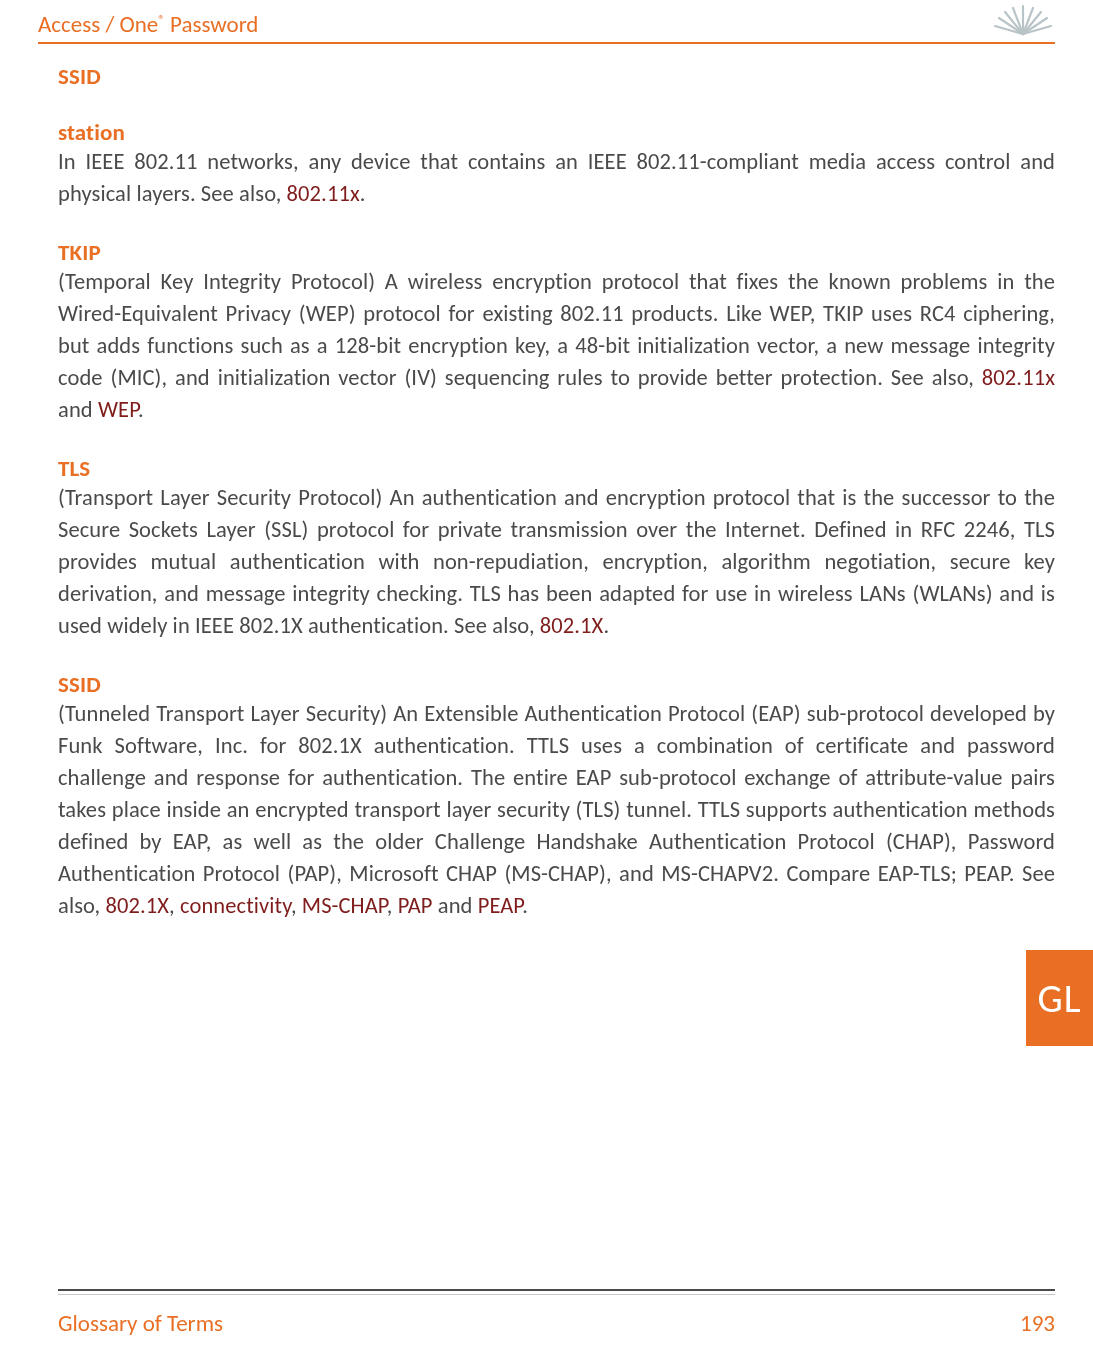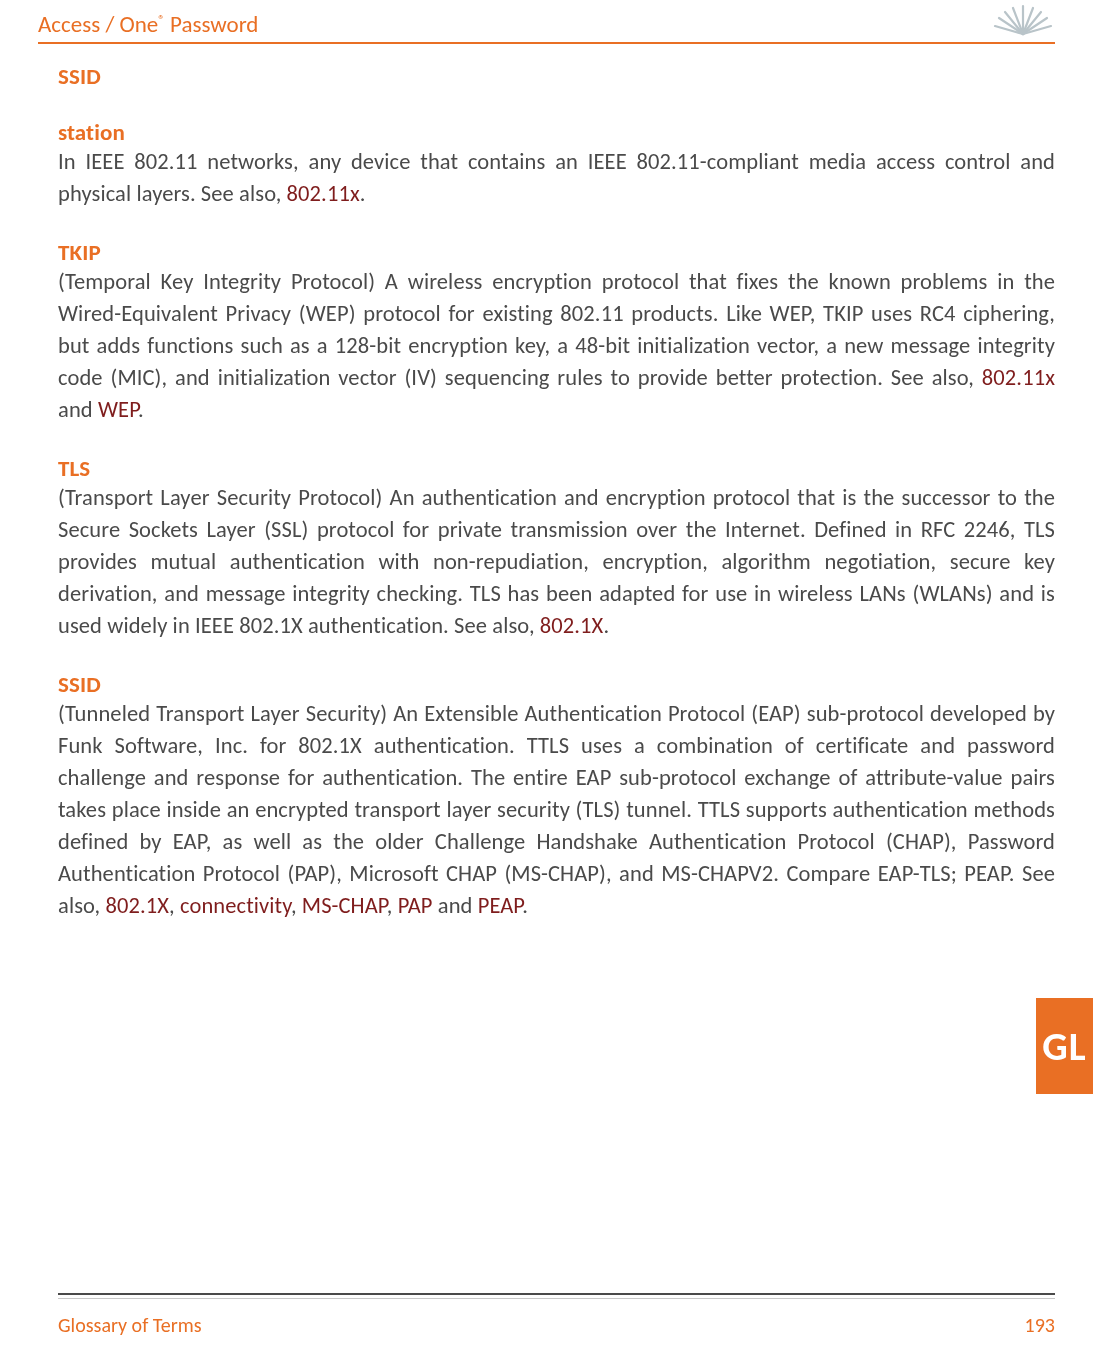--- a/index.html
+++ b/index.html
@@ -63,31 +63,30 @@
   .term-block p {
     margin: 0;
   }
   .xlink {
     color: #7f1d1d;
   }
   .side-tab {
     position: absolute;
     right: 0;
     top: 948px;
-    width: 57px;
+    width: 67px;
     height: 96px;
     background: #e96f24;
     color: #ffffff;
     font-size: 40px;
-    font-weight: 700;
+    font-weight: 400;
     display: flex;
     align-items: center;
     justify-content: center;
     letter-spacing: 1px;
-    margin-top: 48px;
   }
   .footer-area {
     position: absolute;
     left: 38px;
     right: 38px;
     bottom: 26px;
   }
   .foot-rule-dark {
     border-top: 2px solid #4a4a4a;
     margin-bottom: 3px;
@@ -96,21 +95,21 @@
   .foot-rule-light {
     border-top: 1px solid #c8c8c8;
     margin-bottom: 14px;
     margin-left: 20px;
   }
   .foot-row {
     display: flex;
     justify-content: space-between;
     align-items: baseline;
     color: #e96f24;
-    font-size: 20px;
+    font-size: 23px;
     padding-left: 20px;
   }
 </style>
 </head>
 <body>
 
 <div class="page">
 
   <div class="header-row">
     <div class="brand">

